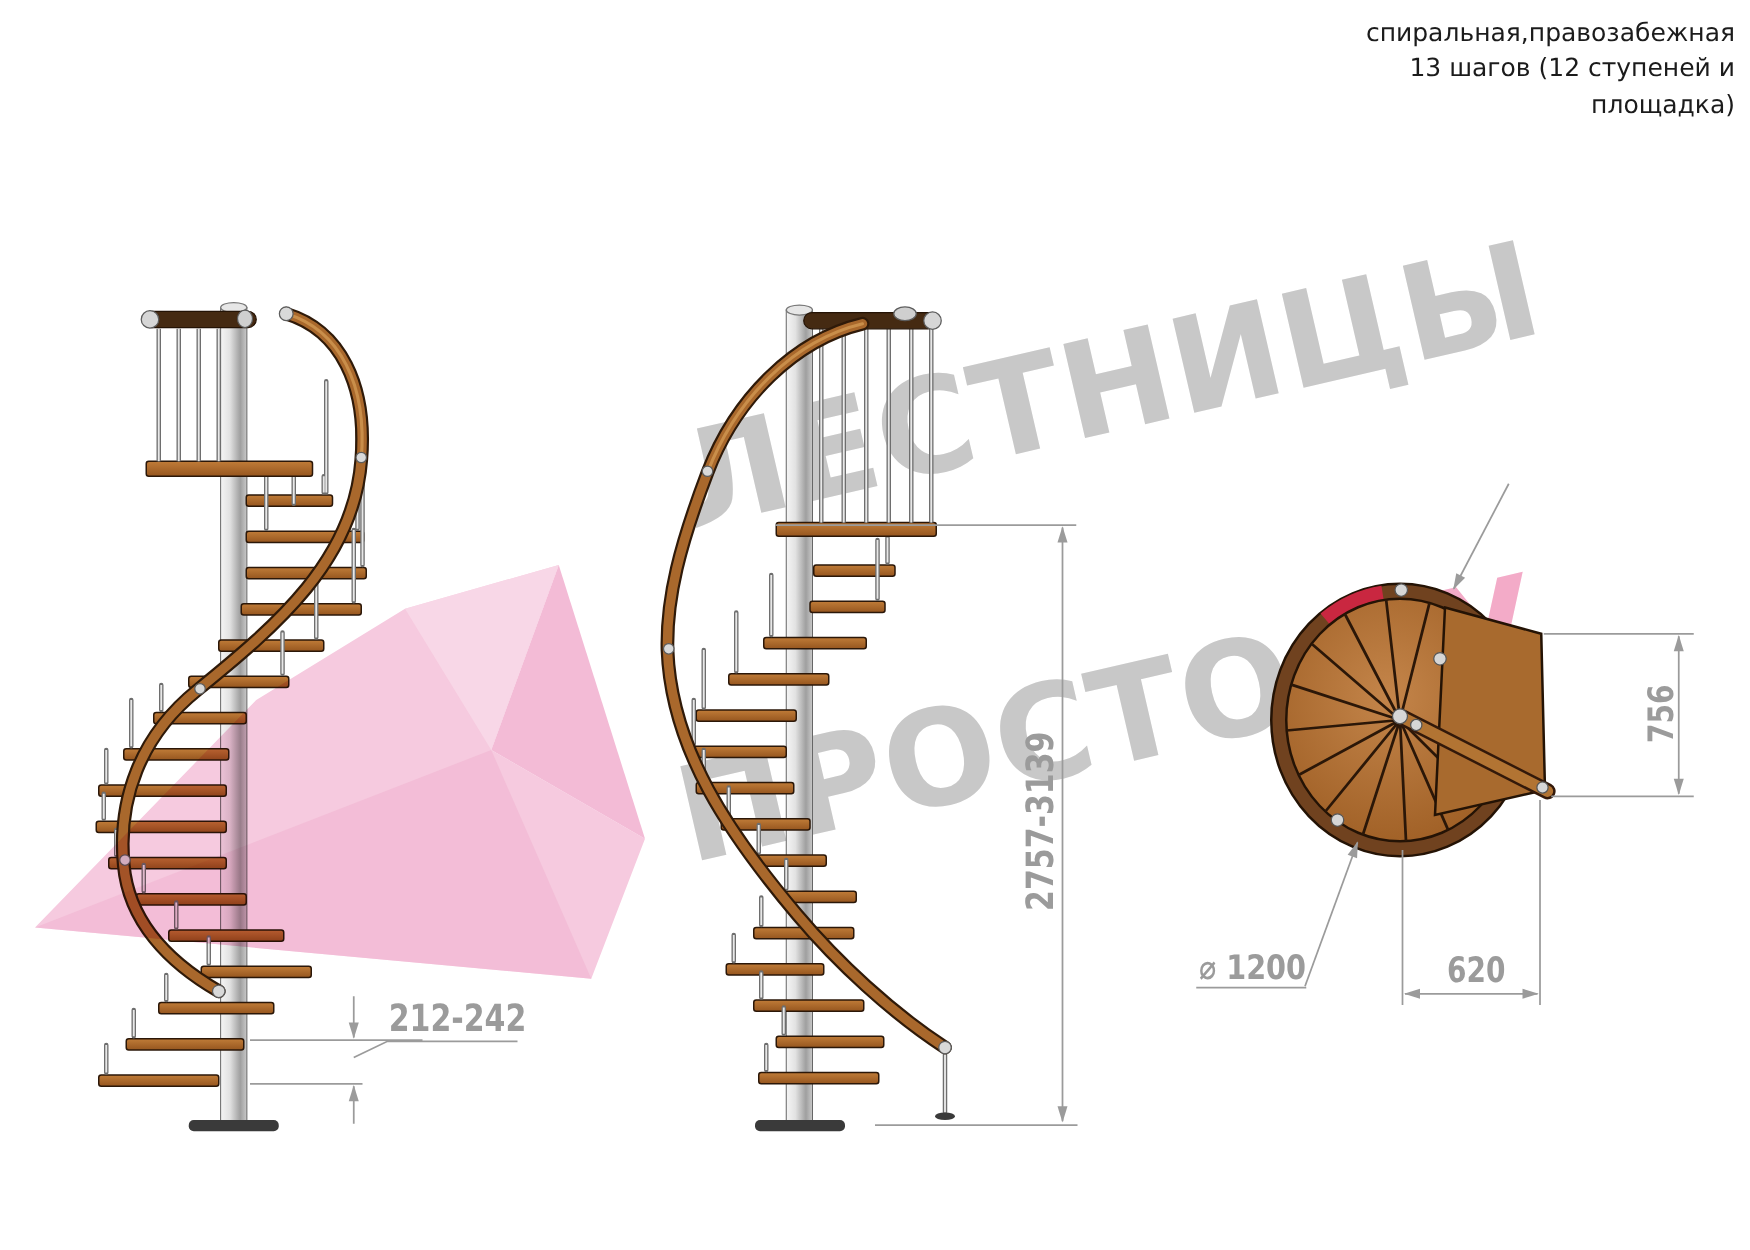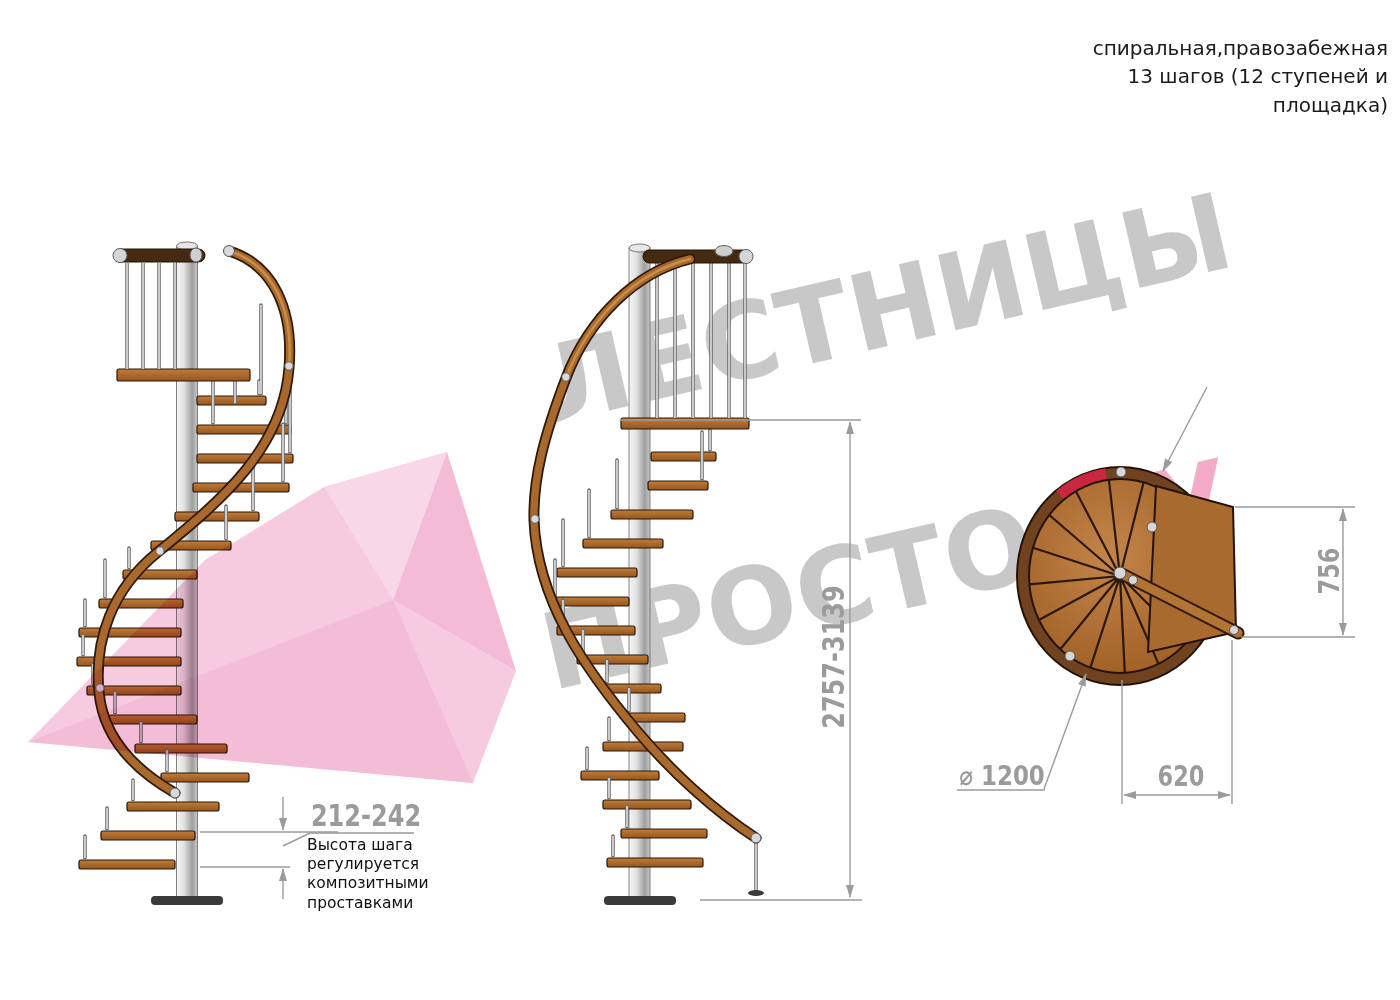--- a/index.html
+++ b/index.html
@@ -11,21 +11,21 @@
   .wm-line{position:absolute;font-weight:bold;font-size:106px;line-height:1;
            letter-spacing:1px;white-space:nowrap;transform-origin:0 100%;
            transform:rotate(-13deg);color:#c8c8c8;user-select:none;}
   .wm-pink{color:#f3abc8;}
   
   .gfx{z-index:2;}
   .arrow-layer{z-index:3;mix-blend-mode:multiply;}
   .dims{z-index:4;}
   
   .labels{z-index:5;pointer-events:none;}
-  .title{position:absolute;right:12px;top:34px;width:420px;text-align:right;
+  .title{position:absolute;right:12px;top:12px;width:420px;text-align:right;
          color:#1b1b1b;font-size:20px;line-height:1.42;white-space:pre-line;}
   .dim{position:absolute;font-weight:bold;color:#9b9b9b;white-space:nowrap;}
   .note{position:absolute;left:307px;top:836px;color:#111;font-size:15.5px;
         line-height:1.24;white-space:pre-line;}
 </style>
 </head>
 <body>
 
 <div class="canvas">
 
@@ -206,24 +206,20 @@
     </g>
   </svg>
 
   <div class="layer labels">
     <div class="title">спиральная,правозабежная
 13 шагов (12 ступеней и
 площадка)</div>
 
     <div class="dim" style="left:366px;top:815px;font-size:30px;transform:translate(-50%,-50%) scaleX(0.8);">212-242</div>
 
-    <div class="note">Высота шага
-регулируется
-композитными
-проставками</div>
 
     <div class="dim" style="left:833px;top:657px;font-size:30px;transform:translate(-50%,-50%) rotate(-90deg) scaleX(0.8);">2757-3139</div>
 
     <div class="dim" style="left:1329px;top:571px;font-size:28px;transform:translate(-50%,-50%) rotate(-90deg) scaleX(0.8);">756</div>
 
     <div class="dim" style="left:1181px;top:776px;font-size:28px;transform:translate(-50%,-50%) scaleX(0.8);">620</div>
 
     <div class="dim" style="left:1002px;top:775px;font-size:27px;transform:translate(-50%,-50%) scaleX(0.85);">⌀ 1200</div>
   </div>
 

